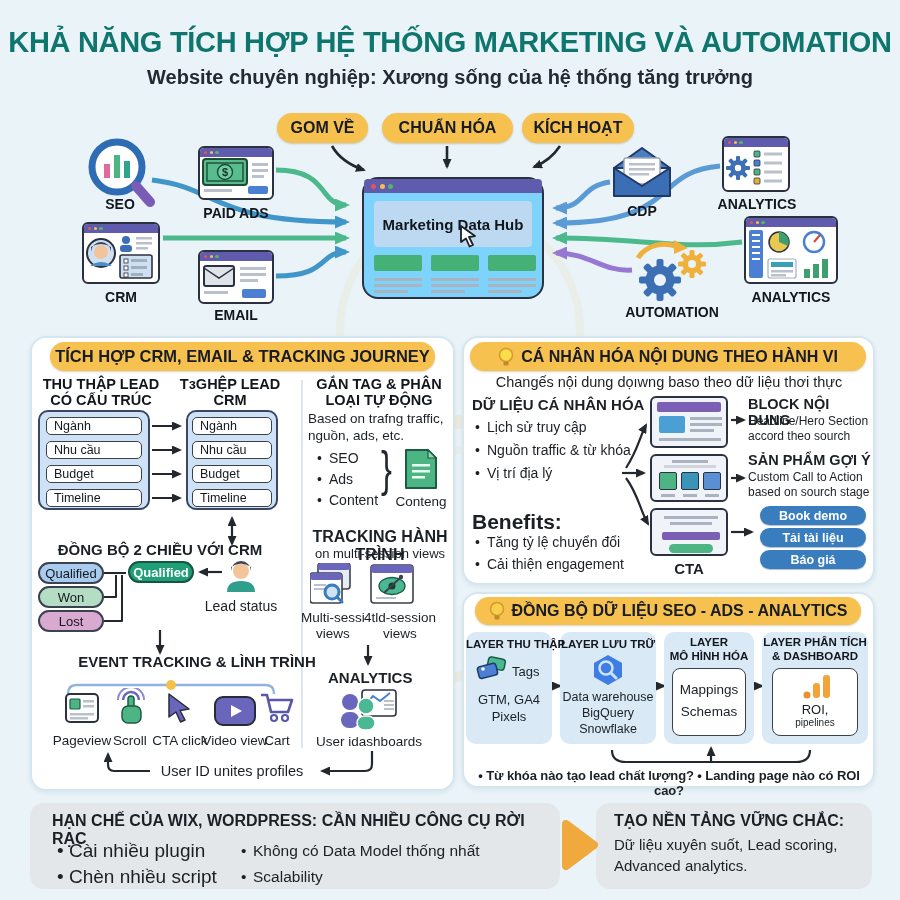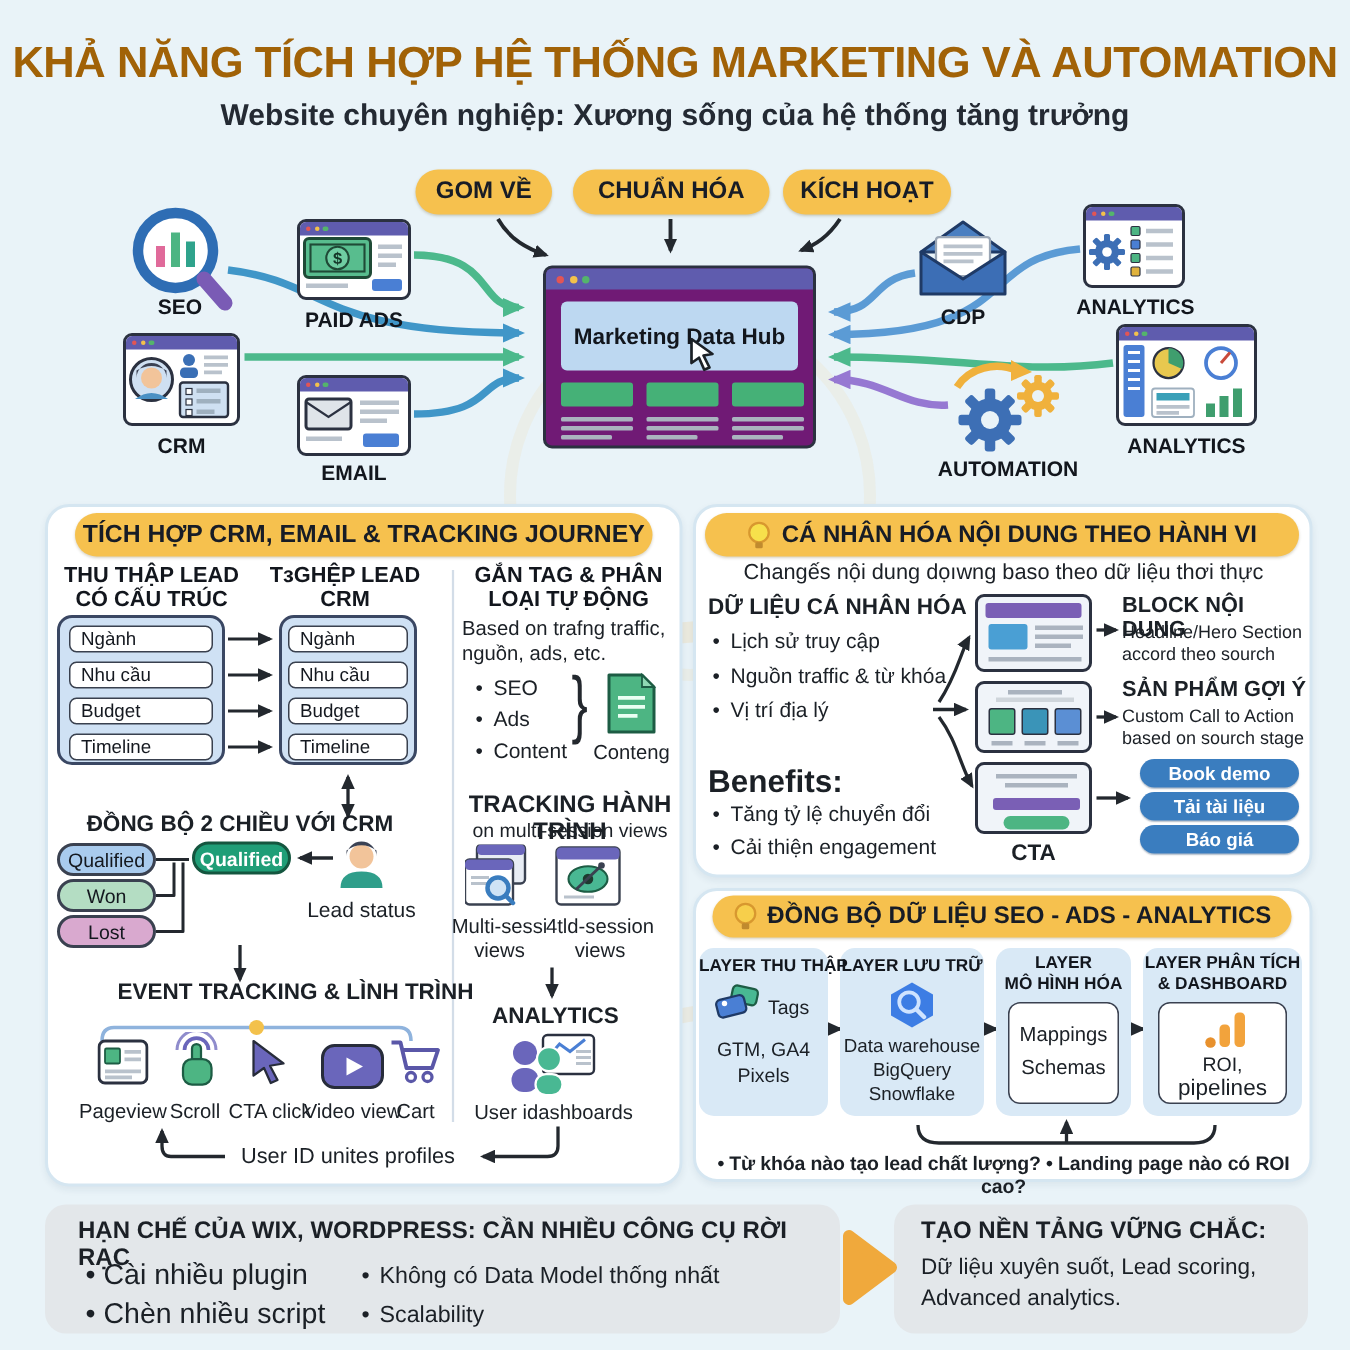--- a/index.html
+++ b/index.html
@@ -4,32 +4,32 @@
 <style>
 *{box-sizing:border-box;margin:0;padding:0}
 html,body{width:900px;height:900px}
 body{background:#e9f3f8;font-family:"Liberation Sans","DejaVu Sans",sans-serif;position:relative;overflow:hidden;color:#1b2026}
 .abs{position:absolute}
 .c{text-align:center}
 .b{font-weight:bold}
 .poster{position:absolute;inset:0}
 .layer{position:absolute;inset:0;pointer-events:none}
 .z1{z-index:1}.z2{z-index:2}.z4{z-index:4}.z5{z-index:5}
-.title{left:0;right:0;top:26px;font-size:29px;font-weight:bold;letter-spacing:-.3px;color:#a16207}
+.title{left:0;right:0;top:26px;font-size:29px;font-weight:bold;letter-spacing:-.3px;color:#0f766e}
 .subtitle{left:0;right:0;top:66px;font-size:20px;font-weight:bold;color:#242a33}
 .pill-y{background:#f6c14e;border-radius:16px;display:flex;align-items:center;justify-content:center;gap:7px;font-weight:bold;color:#171c26;box-shadow:0 1px 2px rgba(90,70,10,.25)}
 .badge{height:30px;font-size:16px}
 .panel{background:#fff;border:2px solid #d5e6f1;border-radius:16px;box-shadow:0 2px 5px rgba(30,60,90,.07)}
 .graybox{background:#e3e7ea;border-radius:14px}
 .mbrow{background:#fff;border:2px solid #2b3140;border-radius:6px;overflow:hidden}
 .mbar{height:9px;background:#5f5cae;display:flex;align-items:center;gap:2.5px;padding-left:4px}
 .mbar i{width:3.2px;height:3.2px;border-radius:50%;display:block}
 .d1{background:#e25555}.d2{background:#f3c14b}.d3{background:#54b46c}
 .flowlab{font-size:14px;font-weight:bold;color:#12161d}
-.hub{background:#701a75;border:2.5px solid #2b3140;border-radius:6px}
+.hub{background:#7dd3fc;border:2.5px solid #2b3140;border-radius:16px}
 .hub .hbar{position:absolute;left:0;right:0;top:0;height:14px;background:#5f5cae;border-radius:4px 4px 0 0;display:flex;align-items:center;gap:3.5px;padding-left:7px}
 .hub .hbar i{width:5px;height:5px;border-radius:50%;display:block}
 .hero{position:absolute;left:10px;right:10px;top:22px;height:46px;background:#bdd8f1;border-radius:4px;display:flex;align-items:center;justify-content:center;font-size:15px;font-weight:bold;color:#12161d}
 .gblock{position:absolute;height:16px;width:48px;background:#45b177;border-radius:2px;top:76px}
 .gline{position:absolute;height:2.6px;background:#aab3bf;border-radius:1px;width:48px}
 .fieldbox{background:#cfe1f4;border:2px solid #3a4763;border-radius:10px}
 .fpill{position:absolute;background:#fff;border:1.6px solid #39404e;border-radius:5px;font-size:12.5px;display:flex;align-items:center;padding-left:7px;height:18px;color:#14181f}
 .colh{font-size:14.5px;font-weight:bold;line-height:16px;color:#12161d}
 .spill{position:absolute;width:66px;height:22px;border:2px solid #3a4150;border-radius:11px;display:flex;align-items:center;justify-content:center;font-size:13px;color:#14181f}
 .bi{position:relative;padding-left:13px}
@@ -553,21 +553,21 @@
   <div class="abs z5" style="left:762px;top:632px;width:106px;height:112px">
     <div class="ltitle" style="top:4px">LAYER PHÂN TÍCH</div>
     <div class="ltitle" style="top:18px">&amp; DASHBOARD</div>
     <div class="wbox" style="left:10px;top:36px;width:86px;height:68px"></div>
     <svg class="abs" style="left:39px;top:40px" width="30" height="28">
       <circle cx="6" cy="23" r="3.5" fill="#e8912d"></circle>
       <rect x="12" y="11" width="7" height="15" rx="3" fill="#f2a33c"></rect>
       <rect x="22" y="3" width="7" height="23" rx="3" fill="#f2a33c"></rect>
     </svg>
     <div class="abs c" style="left:10px;top:70px;width:86px;font-size:13px">ROI,</div>
-    <div class="abs c" style="left:10px;top:85px;width:86px;font-size:15px">pipelines</div>
+    <div class="abs c" style="left:10px;top:85px;width:86px;font-size:10px">pipelines</div>
   </div>
 
   <div class="abs c b z5" style="left:466px;top:768px;width:406px;font-size:13px;letter-spacing:-.1px">• Từ khóa nào tạo lead chất lượng? • Landing page nào có ROI cao?</div>
 
   <div class="abs b z5" style="left:52px;top:812px;width:492px;font-size:16px">HẠN CHẾ CỦA WIX, WORDPRESS: CẦN NHIỀU CÔNG CỤ RỜI RẠC</div>
   <div class="abs z5" style="left:56px;top:838px;width:180px;font-size:19px">
     <div class="bi" style="line-height:26px">Cài nhiều plugin</div>
     <div class="bi" style="line-height:26px">Chèn nhiều script</div>
   </div>
   <div class="abs z5" style="left:240px;top:838px;width:310px;font-size:15.5px">

